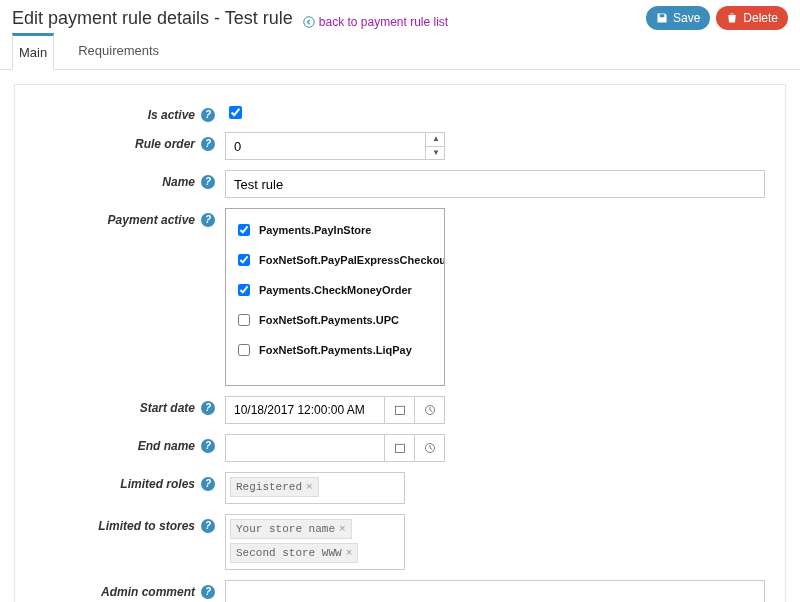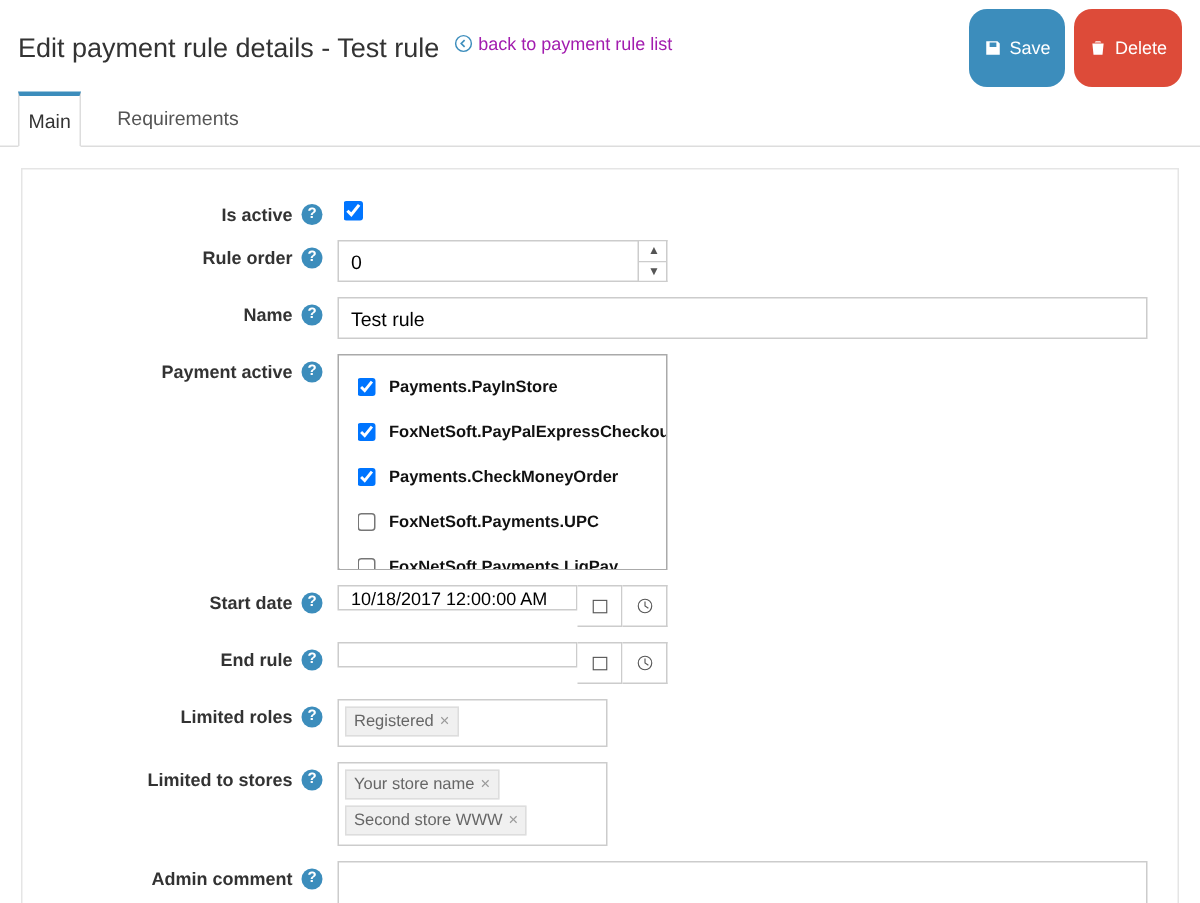--- a/index.html
+++ b/index.html
@@ -12,21 +12,21 @@
     width: 800px;
   }
   .header {
     display: flex;
     align-items: center;
     justify-content: space-between;
     padding: 6px 12px 4px 12px;
   }
   .title-wrap {
     display: flex;
-    align-items: flex-start;
+    align-items: flex-end;
     gap: 10px;
   }
   .page-title {
     font-size: 18px;
     font-weight: 400;
     color: #333;
   }
   .back-link {
     color: #a21caf;
     font-size: 12px;
@@ -34,21 +34,21 @@
     display: inline-flex;
     align-items: center;
     gap: 4px;
   }
   .btns { display: flex; gap: 6px; }
   .btn {
     display: inline-flex;
     align-items: center;
     gap: 5px;
     font-size: 12px;
-    padding: 19px 10px;
+    padding: 5px 10px;
     border: none;
     color: #fff;
     cursor: pointer;
     border-radius: 12px;
   }
   .btn-blue { background: #3c8dbc; }
   .btn-red  { background: #dd4b39; }
   .btn svg { width: 12px; height: 12px; fill: currentColor; }
 
   .tabs {
@@ -91,20 +91,21 @@
     text-align: right;
     padding-right: 10px;
     padding-top: 5px;
     font-weight: 700;
     font-size: 12px;
     color: #333;
     display: flex;
     justify-content: flex-end;
     align-items: center;
     gap: 6px;
+    font-style: italic;
   }
   .help {
     width: 14px; height: 14px; border-radius: 50%;
     background: #3c8dbc; color: #fff; font-size: 10px;
     display: inline-flex; align-items: center; justify-content: center;
     line-height: 1;
   }
   .form-field { flex: 1; }
 
   input[type="text"].wide {
@@ -133,21 +134,21 @@
   }
   .spinner-btns button {
     width: 18px; flex:1;
     border: none; background: #fff; cursor: pointer;
     font-size: 8px; line-height: 1; color: #555;
   }
   .spinner-btns button:first-child { border-bottom: 1px solid #ccc; }
 
   .listbox {
     width: 220px;
-    height: 144px;
+    height: 178px;
     border: 1px solid #aaa;
     overflow-y: scroll;
     padding: 6px 8px;
     background: #fff;
     position: relative;
   }
   .listbox::-webkit-scrollbar { width: 16px; }
   .listbox::-webkit-scrollbar-track { background: #eee; }
   .listbox::-webkit-scrollbar-thumb { background: #bbb; }
   .check-item {
@@ -158,21 +159,21 @@
     font-weight: 700;
     color: #111;
     margin: 6px 0 12px 0;
   }
   .check-item input { width: 12px; height: 12px; }
 
   .date-group {
     display: inline-flex;
   }
   .date-group input {
-    width: 160px; height: 17px;
+    width: 160px; height: 28px;
     border: 1px solid #ccc;
     padding: 0 8px; font-size: 12px;
   }
   .date-btn {
     width: 30px; height: 28px;
     border: 1px solid #ccc; border-left: none;
     background: #fff; cursor: pointer;
     display: flex; align-items: center; justify-content: center;
     color: #555;
   }
@@ -184,20 +185,21 @@
     display: flex; flex-wrap: wrap; gap: 4px;
     align-content: flex-start;
   }
   .tag {
     background: #f0f0f0;
     border: 1px solid #ddd;
     font-size: 11px;
     padding: 3px 5px;
     display: inline-flex; align-items: center; gap: 4px;
     color: #666;
+    font-family: Liberation Mono, monospace;
   }
   .tag-x { cursor: pointer; color: #999; }
 
   textarea.comment {
     width: 100%;
     height: 78px;
     border: 1px solid #ccc;
     resize: both;
   }
 
@@ -330,21 +332,21 @@
               <circle cx="8" cy="8" r="6"></circle>
               <path d="M8 4v4l3 2"></path>
             </svg>
         </div>
       </div>
     </div>
   </div>
 
   <div class="form-row">
     <div class="form-label">
-      <span>End rule</span>
+      <span>End name</span>
       <span class="help">?</span>
     </div>
     <div class="form-field">
       <div class="date-group">
         <input type="text" value="" style="">
         <div class="date-btn">
           <svg width="12" height="12" viewBox="0 0 16 16" fill="#555">
               <rect x="2" y="3" width="12" height="11" fill="none" stroke="#555"></rect>
               <path d="M2 6h12M5 2v3M11 2v3"></path>
             </svg>

